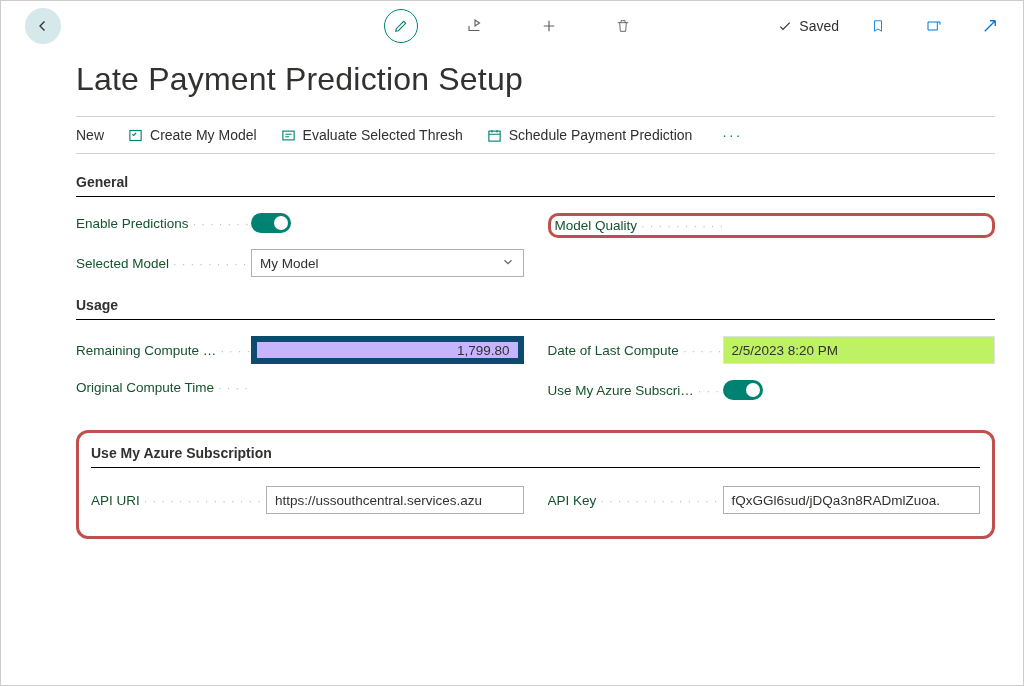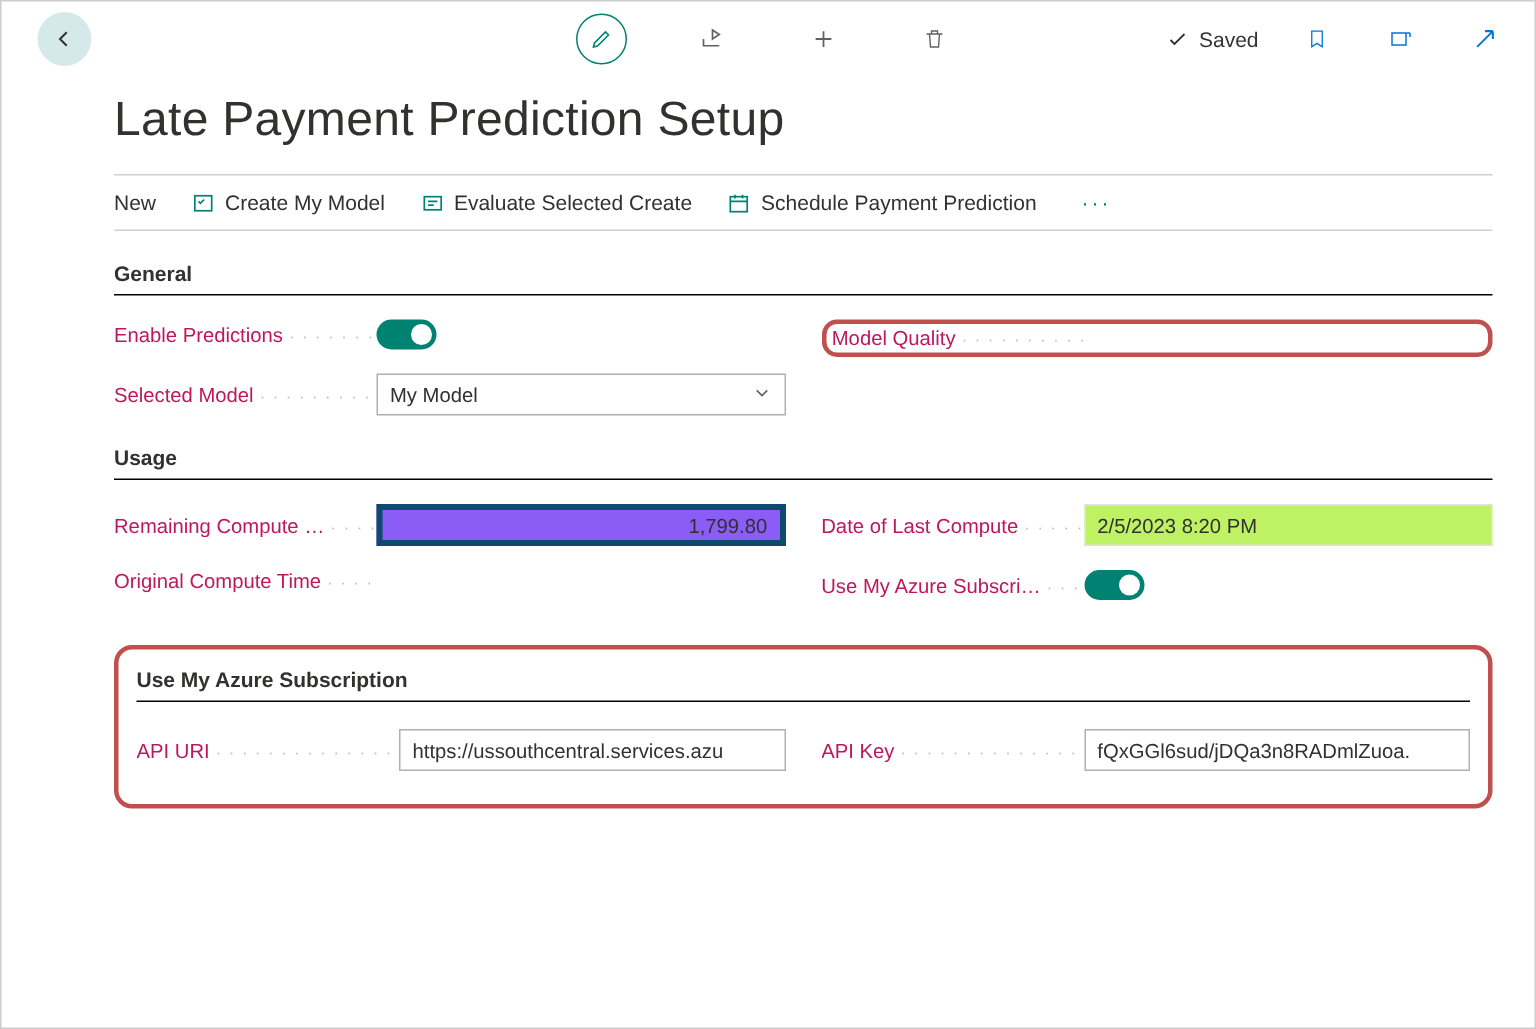--- a/index.html
+++ b/index.html
@@ -113,42 +113,42 @@
     gap: 16px;
   }
   .field {
     display: flex;
     align-items: center;
   }
   .label-cell {
     width: 175px;
     font-size: 13.5px;
     position: relative;
-    color: #be185d;
+    color: #14532d;
     white-space: nowrap;
     overflow: hidden;
   }
   .label-cell::after {
     content: " · · · · · · · · · · · · · · · · · · · · · ·";
     color: #bdbdbd;
     letter-spacing: 1px;
     font-size: 11px;
   }
   .input, .select, .value-box {
     flex: 1;
     height: 28px;
     border: 1px solid #b0b0b0;
     padding: 0 8px;
     font-size: 13.5px;
     background: #fff;
     display: flex;
     align-items: center;
   }
   .input.right { justify-content: flex-end; text-align: right; }
-  .value-box.ro { background: #8b5cf6; border: 4px solid #0c4a6e; justify-content: flex-end; }
+  .value-box.ro { background: #c4b5fd; border: 6px solid #0c4a6e; justify-content: flex-end; }
   .value-box.ro-left { background: #bef264; border: 1px solid #e1e1e1; justify-content: flex-start; }
   .select {
     position: relative;
     padding-right: 42px;
     cursor: pointer;
   }
   .select .chev {
     position: absolute; right: 8px; top: 5px; color: #616161;
   }
   
@@ -246,21 +246,21 @@
       </span>
       <span>Create My Model</span>
     </div>
     <div class="action-item">
       <span class="mini-icon">
         <svg width="15" height="15" viewBox="0 0 24 24" fill="none" stroke="#008272" stroke-width="1.8">
             <rect x="3" y="5" width="18" height="14"></rect>
             <path d="M7 10h10M7 14h6"></path>
           </svg>
       </span>
-      <span>Evaluate Selected Create</span>
+      <span>Evaluate Selected Thresh</span>
     </div>
     <div class="action-item">
       <span class="mini-icon">
         <svg width="15" height="15" viewBox="0 0 24 24" fill="none" stroke="#008272" stroke-width="1.8">
             <rect x="3" y="5" width="18" height="16"></rect>
             <path d="M3 10h18M8 3v4M16 3v4"></path>
           </svg>
       </span>
       <span>Schedule Payment Prediction</span>
     </div>

